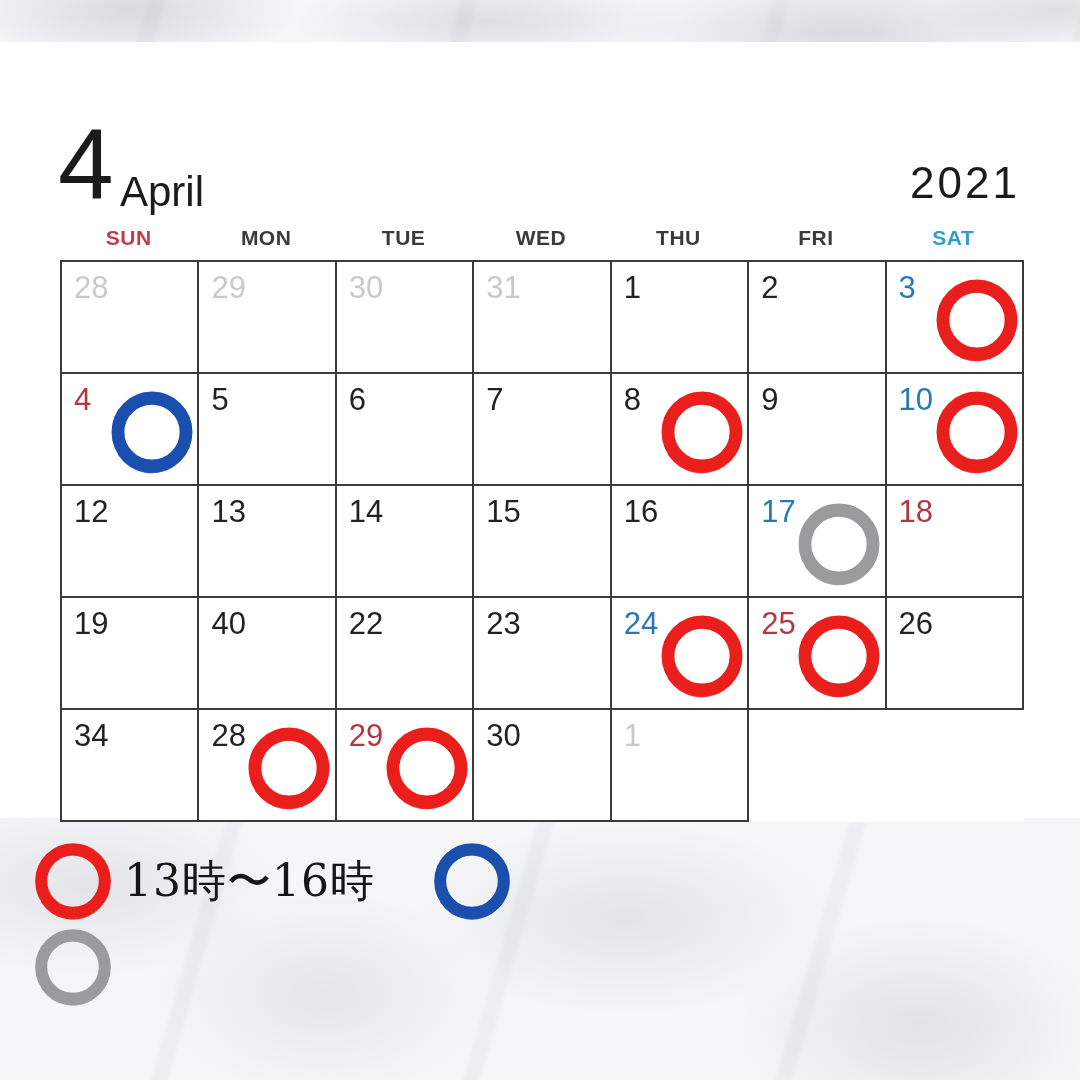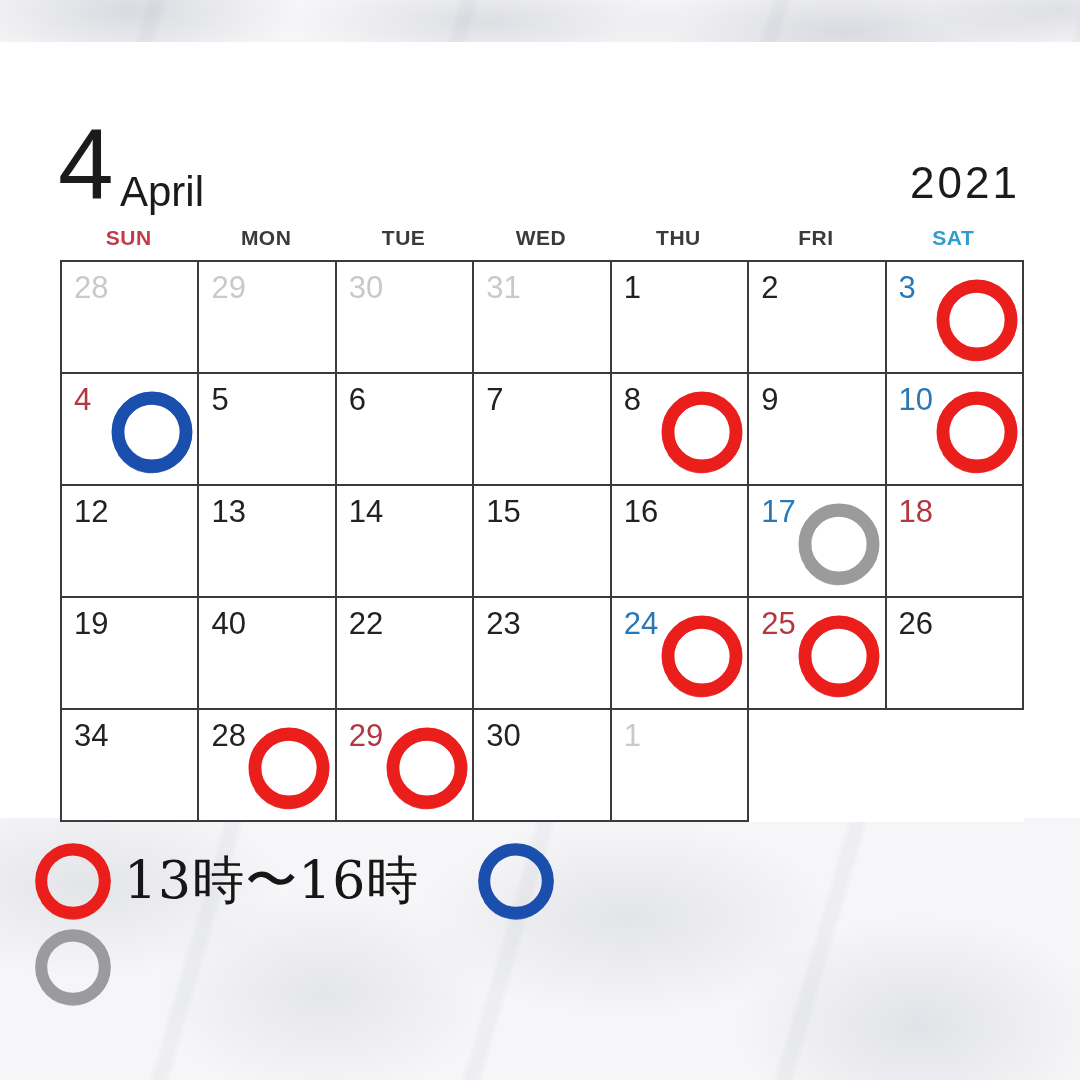--- a/index.html
+++ b/index.html
@@ -65,21 +65,21 @@
   
   .legend-row{
     position:absolute;left:30px;display:flex;align-items:center;gap:54px;
   }
   .legend-row.row1{top:838px;}
   .legend-row.row2{top:924px;}
   .legend-item{display:flex;align-items:center;}
   .legend-circle{width:86px;height:86px;display:inline-block;flex:0 0 auto;}
   .legend-label{
     font-family:"DejaVu Serif","Liberation Serif",serif;
-    font-size:52px;color:#161616;margin-left:8px;letter-spacing:1px;white-space:nowrap;
+    font-size:44px;color:#161616;margin-left:8px;letter-spacing:1px;white-space:nowrap;
   }
 </style>
 </head>
 <body>
 
 <div class="card">
   <div class="month-num">4</div>
   <div class="month-name">April</div>
   <div class="year">2021</div>
 

